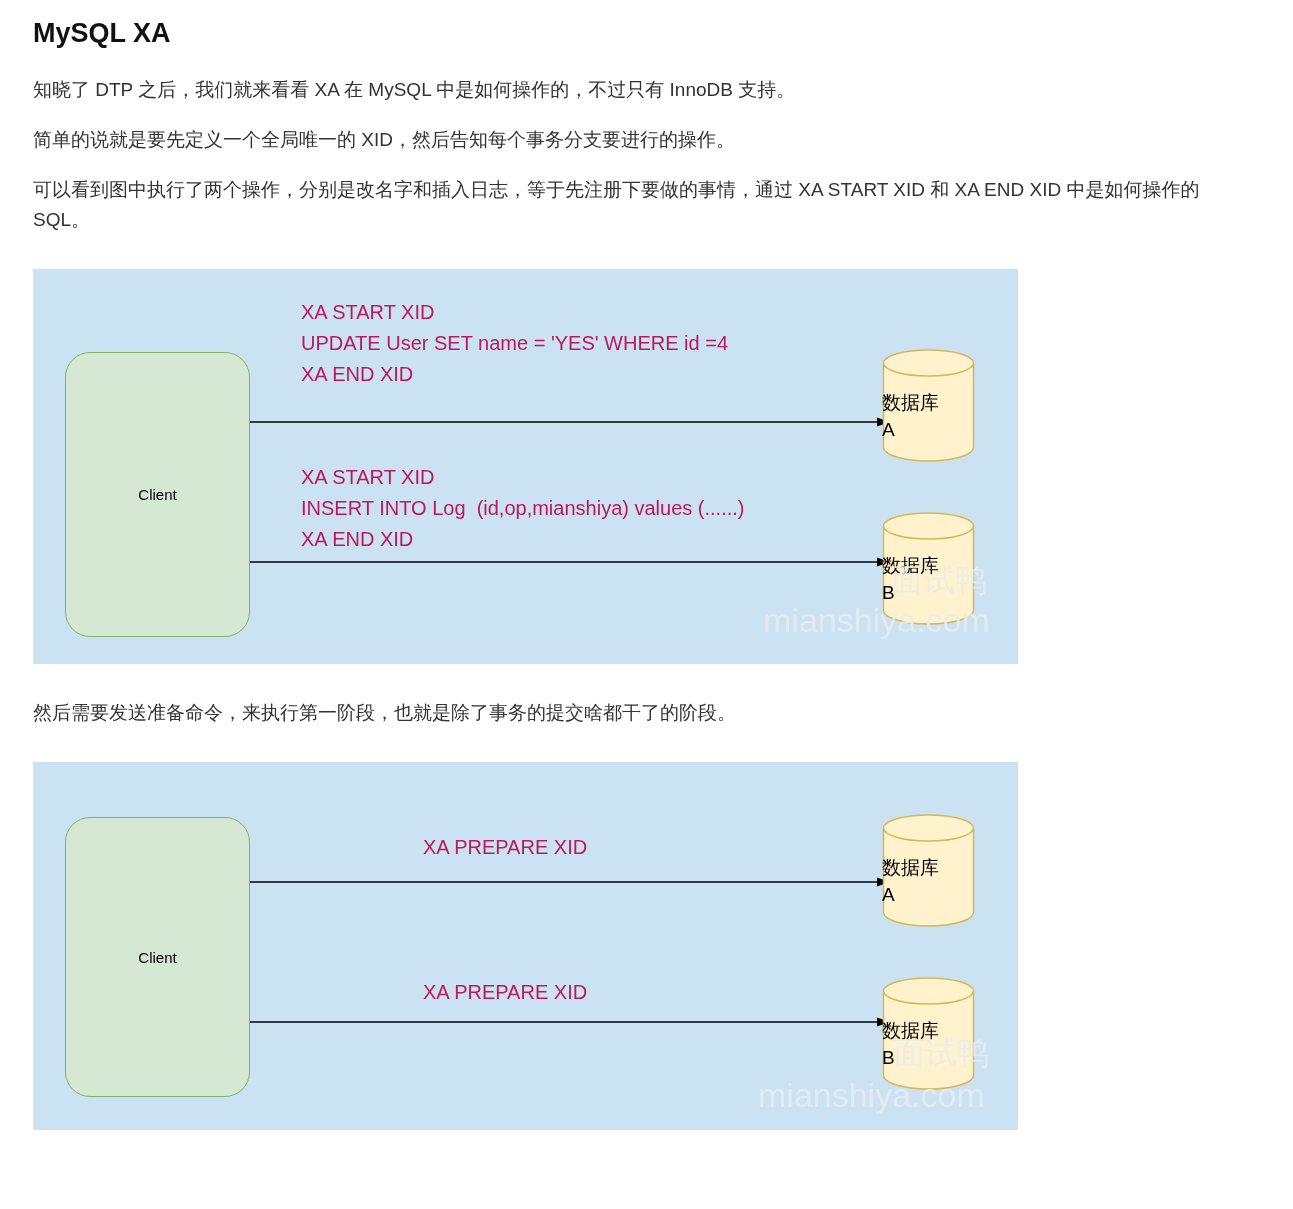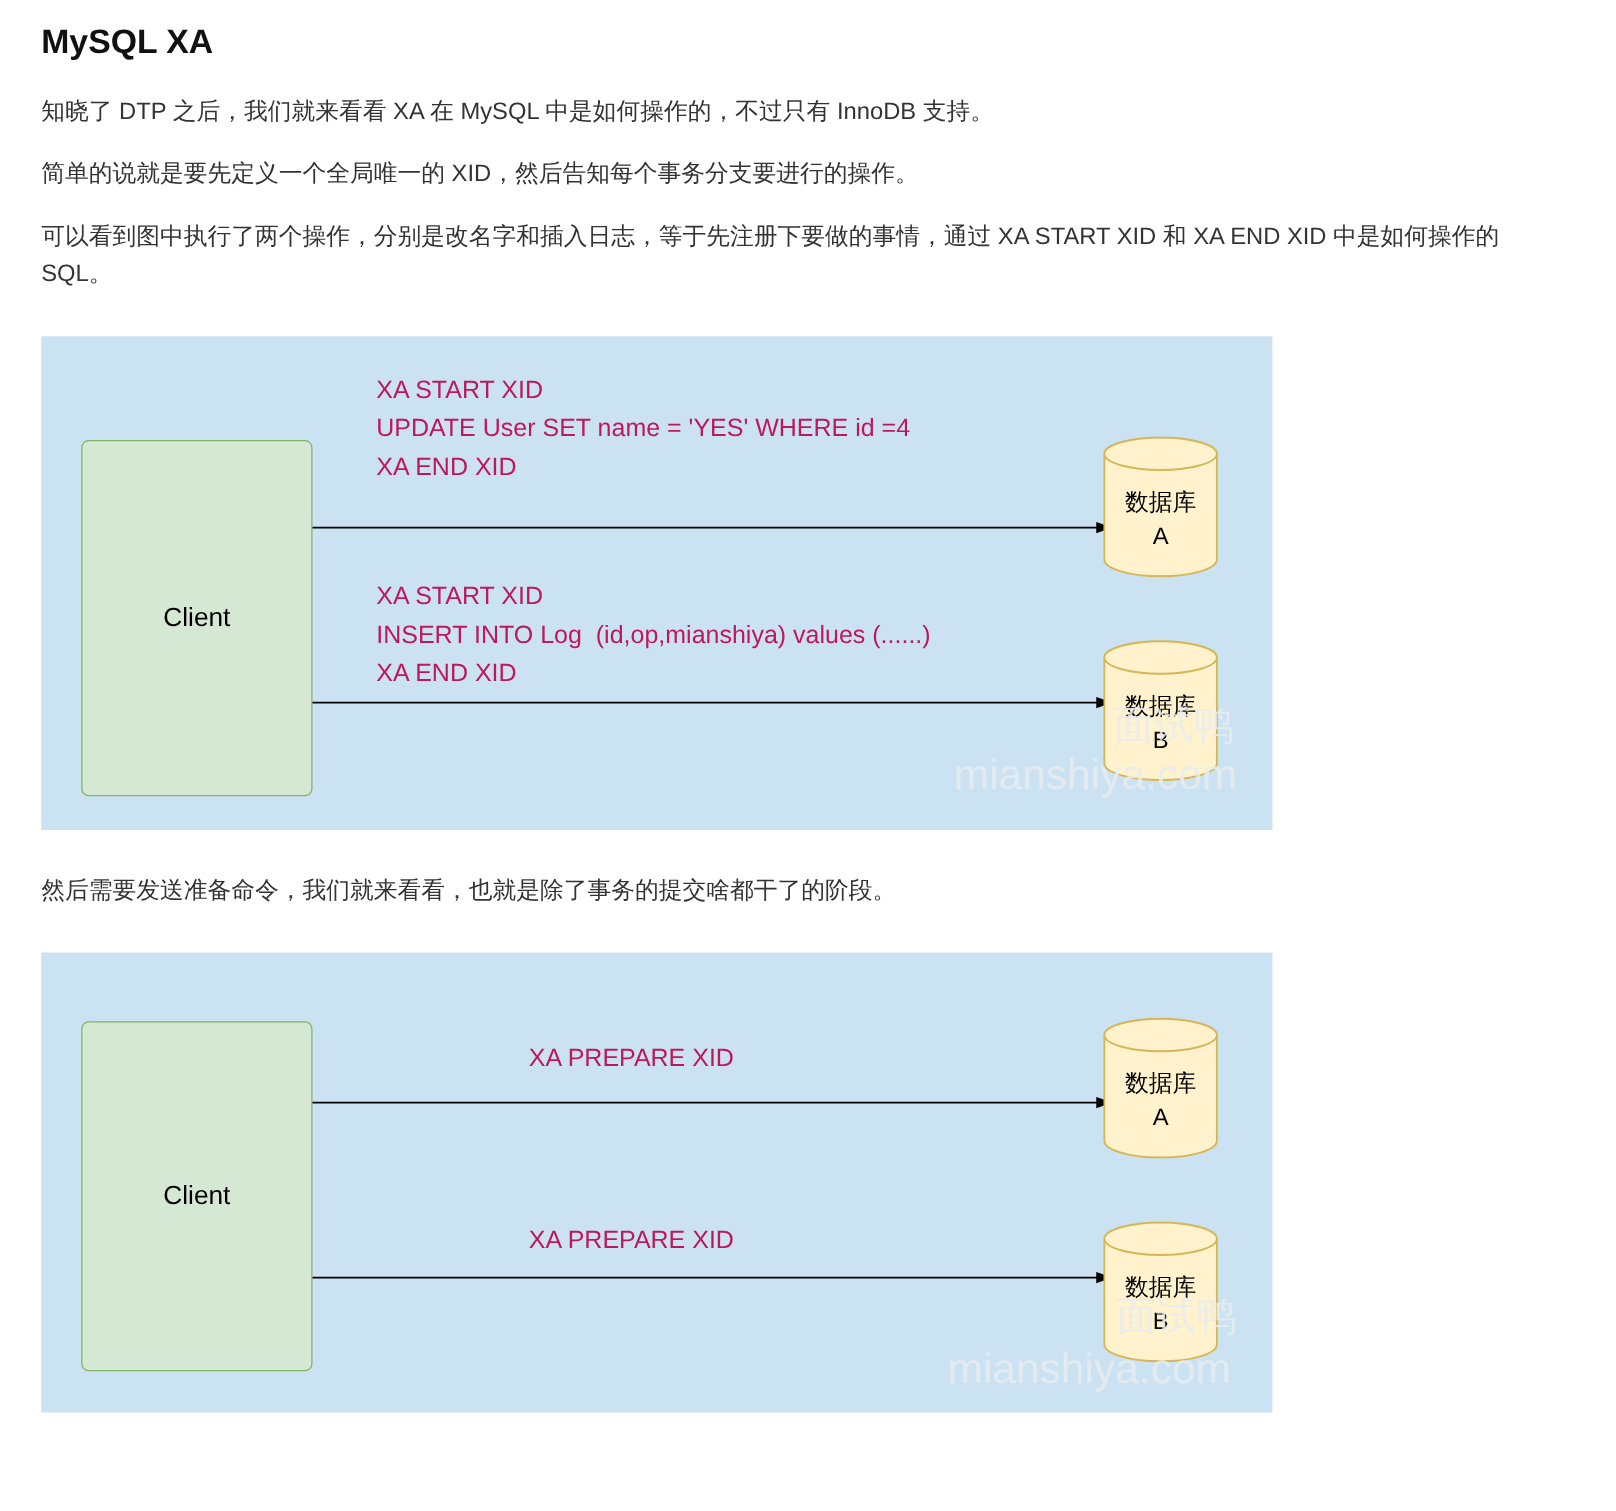--- a/index.html
+++ b/index.html
@@ -32,44 +32,43 @@
     margin: 34px 0;
     overflow: hidden;
   }
   #diagram1 { height: 395px; }
   #diagram2 { height: 368px; }
 
   .client-box {
     position: absolute;
     background: #d5e8d4;
     border: 1px solid #82b366;
-    border-radius: 6px;
+    border-radius: 25px;
     display: flex;
     align-items: center;
     justify-content: center;
-    font-size: 21px;
+    font-size: 15px;
     color: #000;
   }
 
   .msg {
     position: absolute;
     font-size: 20px;
     color: #be185d;
     line-height: 31px;
   }
   .msg div { white-space: pre; }
 
   .arrow { position: absolute; overflow: visible; }
 
   .cyl { position: absolute; width: 93px; height: 113px; }
   .cyl-label {
     position: absolute;
     left: 0; top: 40px;
     width: 93px;
-    text-align: center;
     font-size: 19px;
     line-height: 27px;
     color: #000;
   }
 
   .wm {
     position: absolute;
     color: rgba(232, 236, 239, 0.85);
     white-space: pre;
     z-index: 5;
@@ -135,21 +134,21 @@
       <div class="cyl-label">
         <div>数据库</div>
         <div>B</div>
       </div>
     </div>
 
     <div class="wm wm-badge" style="left:858px; top:290px;">面试鸭</div>
     <div class="wm wm-site" style="left:730px; top:332px;">mianshiya.com</div>
   </div>
 
-  <p class="para">然后需要发送准备命令，我们就来看看，也就是除了事务的提交啥都干了的阶段。</p>
+  <p class="para">然后需要发送准备命令，来执行第一阶段，也就是除了事务的提交啥都干了的阶段。</p>
 
   <div class="diagram" id="diagram2">
 
     <div class="client-box" style="left:32px; top:55px; width:185px; height:280px;">
       <span>Client</span>
     </div>
 
     <div class="msg" style="left:390px; top:70px;">
       <div>XA PREPARE XID</div>
     </div>

